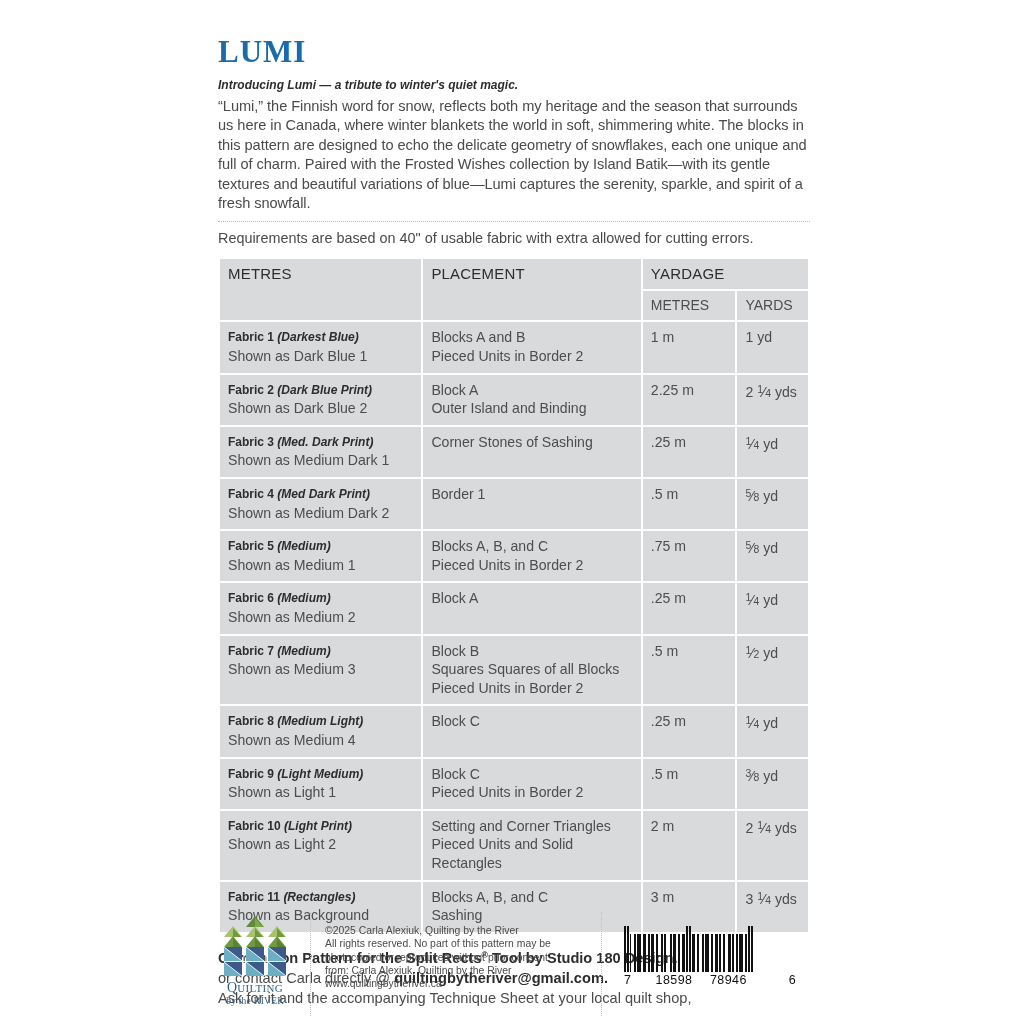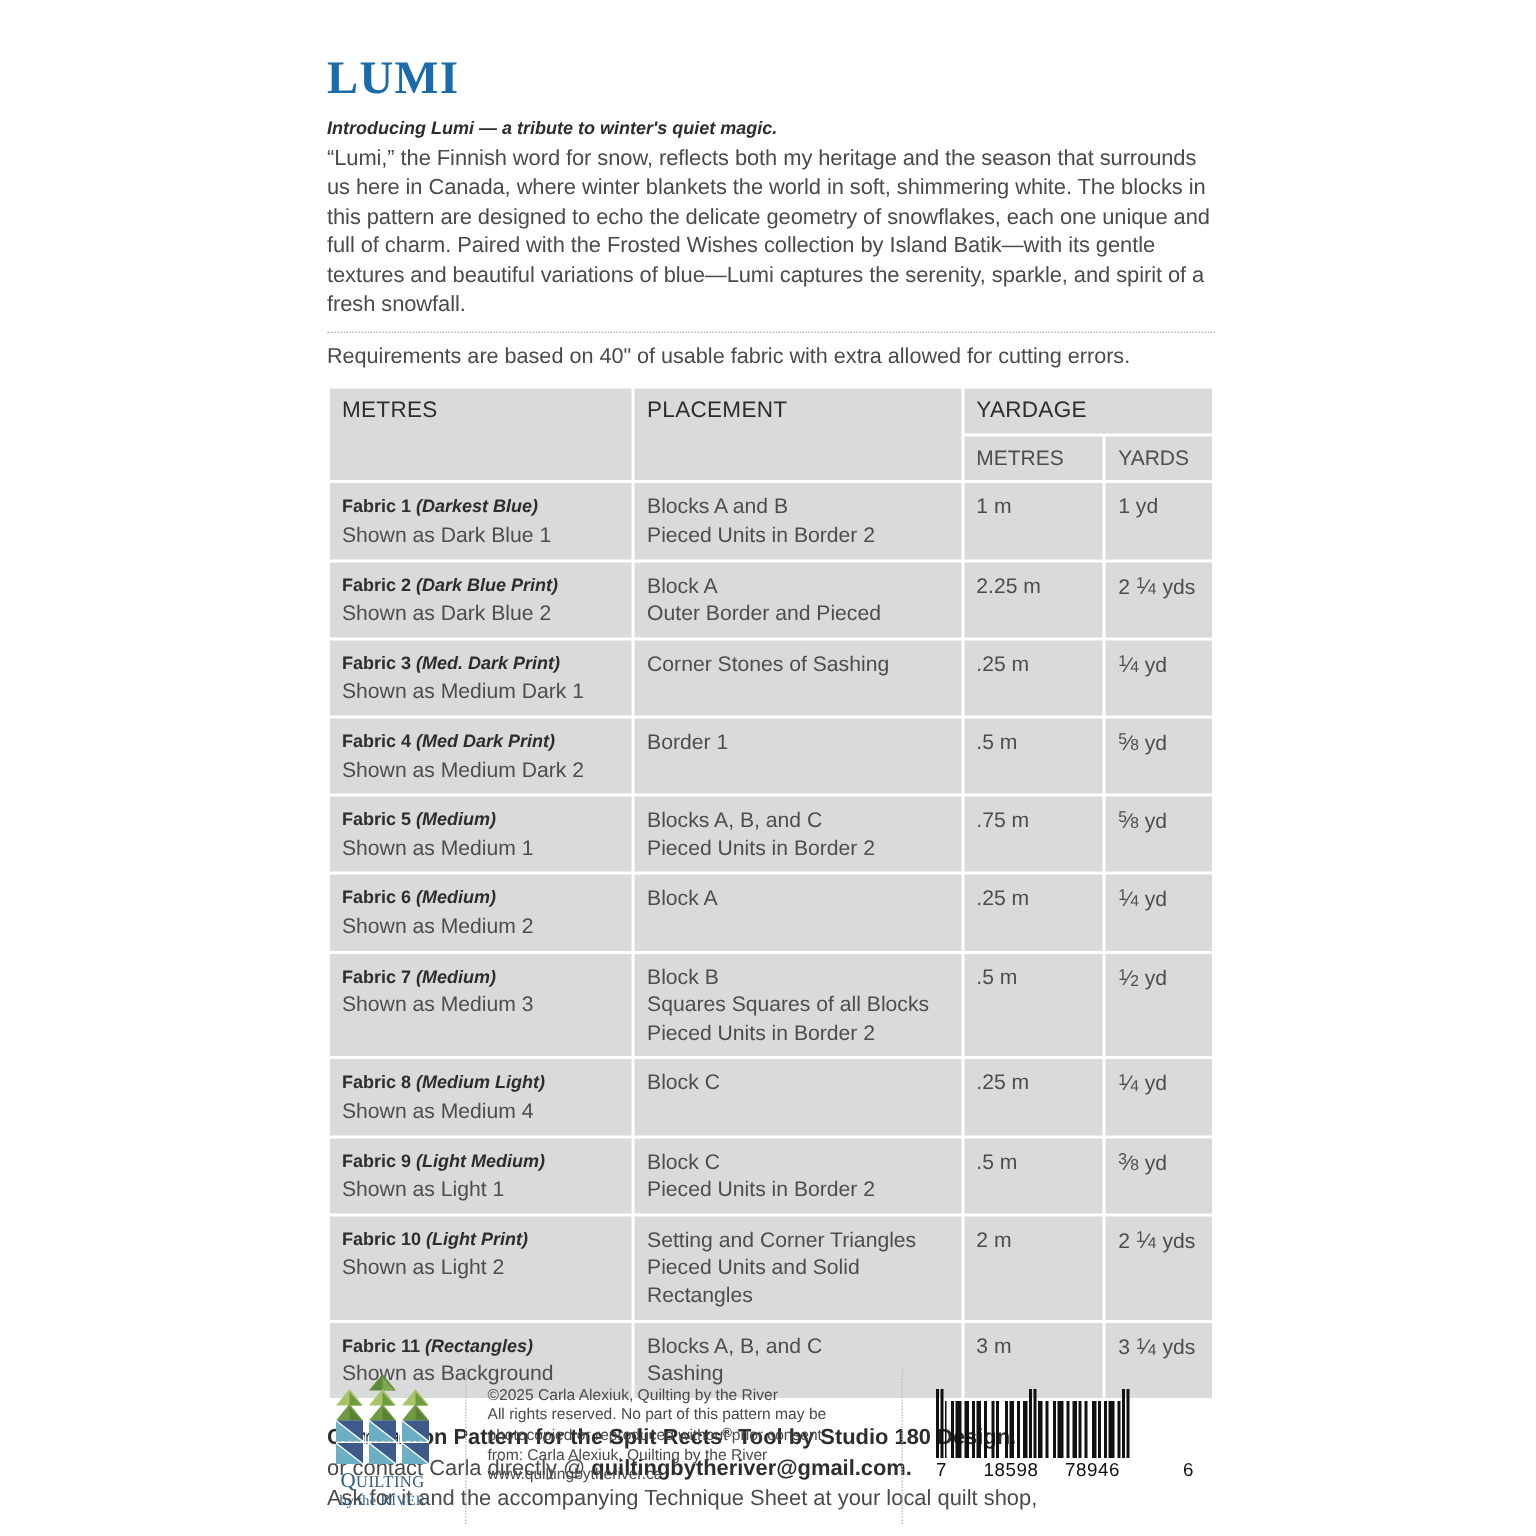--- a/index.html
+++ b/index.html
@@ -269,21 +269,21 @@
           <td class="cell">1 m</td>
           <td class="cell">1 yd</td>
         </tr>
         <tr>
           <td class="cell">
             <div class="fab-name">Fabric 2 <em>(Dark Blue Print)</em></div>
             <div class="fab-shown">Shown as Dark Blue 2</div>
           </td>
           <td class="cell">
             <span class="pline">Block A</span>
-            <span class="pline">Outer Border and Pieced</span>
+            <span class="pline">Outer Island and Binding</span>
           </td>
           <td class="cell">2.25 m</td>
           <td class="cell">2 <span class="frac">1</span><span class="slash">⁄</span><span class="frac-d">4</span> yds</td>
         </tr>
         <tr>
           <td class="cell">
             <div class="fab-name">Fabric 3 <em>(Med. Dark Print)</em></div>
             <div class="fab-shown">Shown as Medium Dark 1</div>
           </td>
           <td class="cell">

